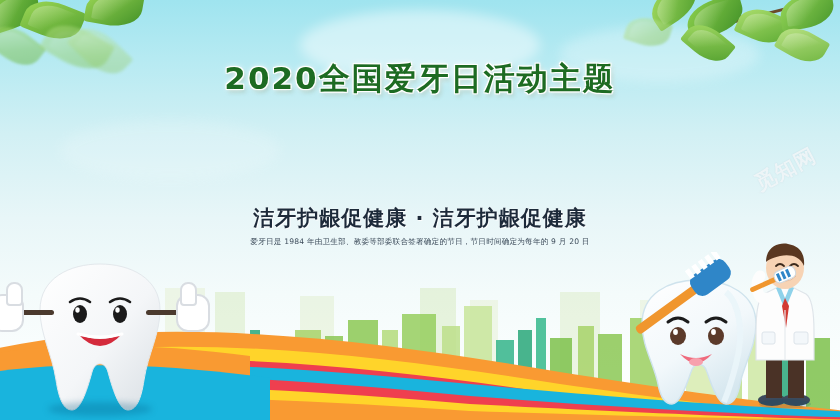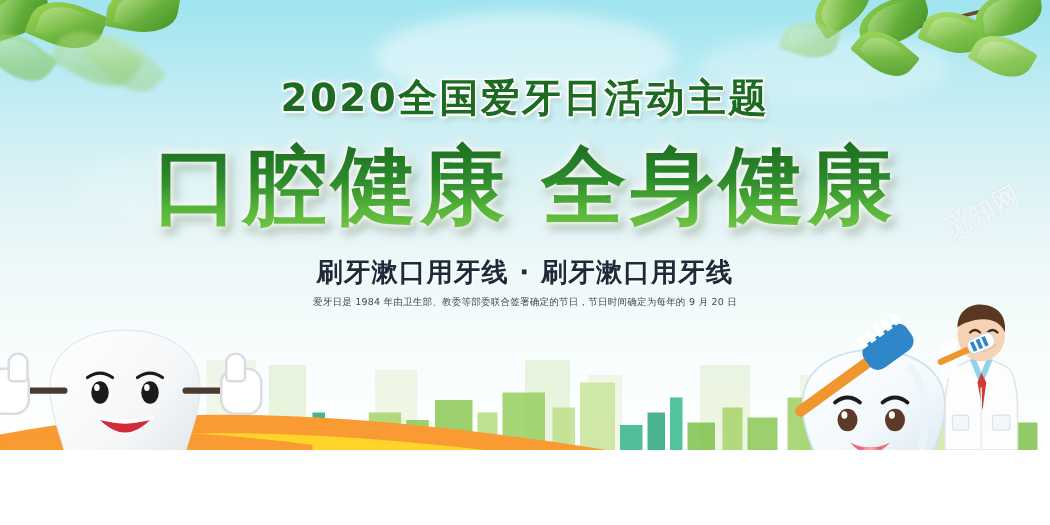--- a/index.html
+++ b/index.html
@@ -1,17 +1,17 @@
 <!DOCTYPE html>
 <html><head>
 <meta charset="utf-8">
 <style>
   html,body{margin:0;padding:0;background:#fff;}
   #poster{
-    position:relative;width:840px;height:360px;overflow:hidden;
+    position:relative;width:840px;height:420px;overflow:hidden;
     font-family:"DejaVu Sans","Liberation Sans",sans-serif;
     background:linear-gradient(180deg,#9fe4ef 0%,#b6eaf2 14%,#d2f0f4 32%,#e8f6f8 52%,#f4fbfb 70%,#fbfefe 88%,#ffffff 100%);
   }
   .layer{position:absolute;left:0;top:0;width:840px;height:420px;}
 
   
   .cloud{position:absolute;border-radius:50%;background:rgba(255,255,255,.45);filter:blur(6px);}
 
   
   .leaf{position:absolute;border-radius:60% 6% 60% 6%;}
@@ -150,23 +150,22 @@
     <path d="M-20,404 C120,390 300,400 470,411 C620,416 760,419 860,420 L860,420 L-20,420 Z" fill="#f99a32"></path>
   </svg>
 
   <svg class="layer" viewBox="0 0 840 420" preserveAspectRatio="none">
     <path d="M-20,356 C60,340 160,344 250,356 L250,420 L-20,420 Z" fill="#f99a32"></path>
     <path d="M-20,374 C60,360 170,364 270,378 L270,420 L-20,420 Z" fill="#19b4dd"></path>
   </svg>
 
   <div class="h-top">2020全国爱牙日活动主题</div>
 
-  <div class="h-main"><span>口腔健康</span><span class="gap"></span><span>全身健康</span></div>
-
-  <div class="h-sub">刷牙漱口用牙线 · 刷牙漱口用牙线</div>
+
+  <div class="h-sub">洁牙护龈促健康 · 洁牙护龈促健康</div>
 
   <div class="body-lines">
     <div>爱牙日是 1984 年由卫生部、教委等部委联合签署确定的节日，节日时间确定为每年的 9 月 20 日</div>
   </div>
 
   <div class="watermark">觅知网</div>
 
   <div class="tooth-l">
     <div class="arm" style="left:-16px;width:36px;"></div>
     <div class="arm" style="right:-16px;width:36px;"></div>

